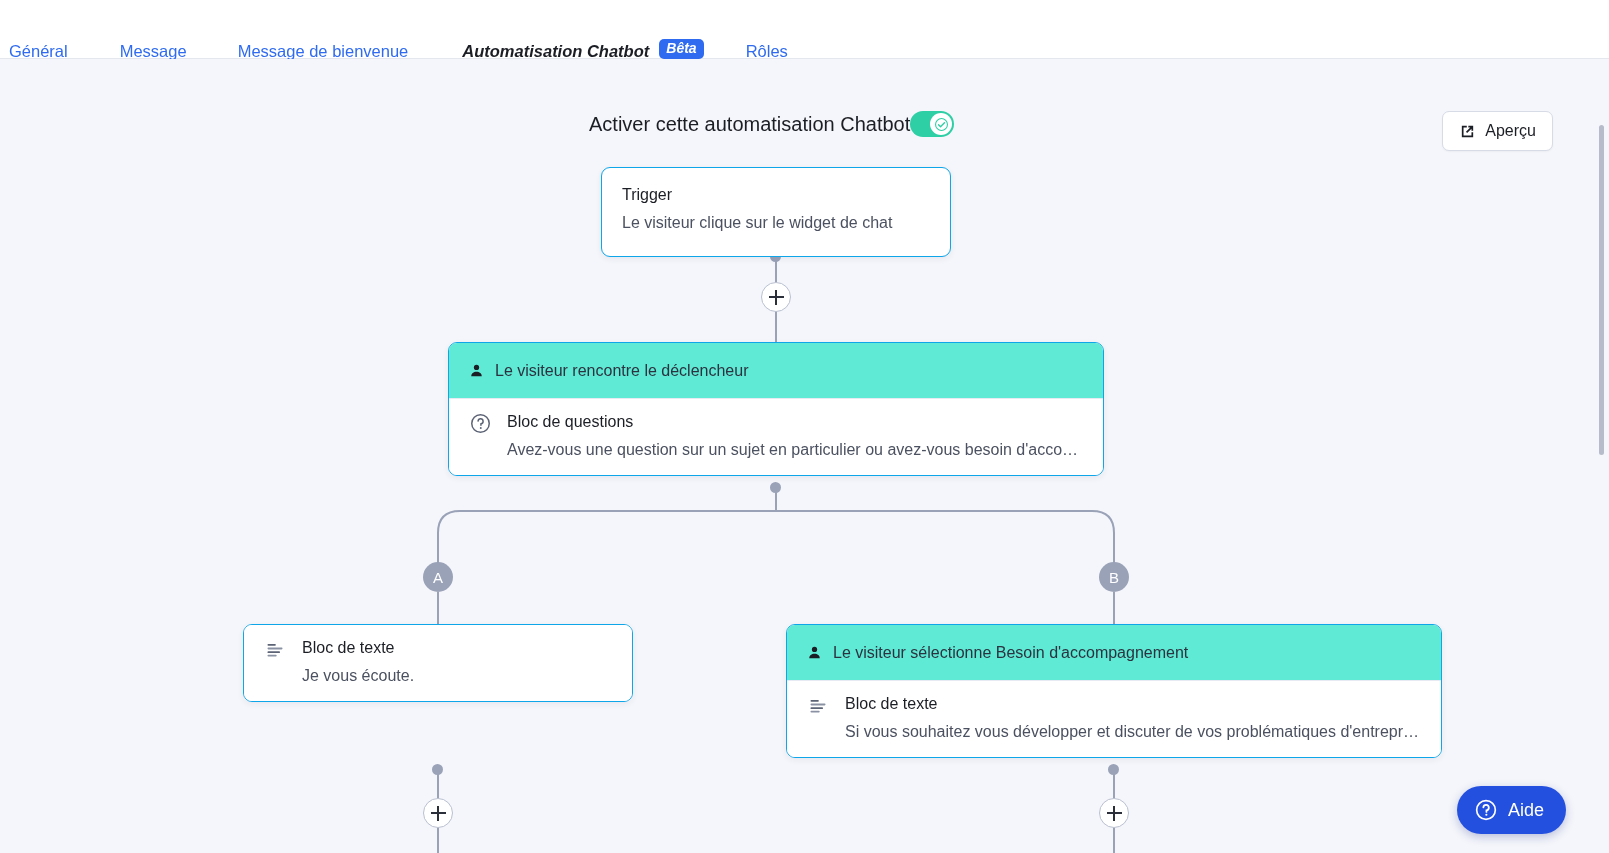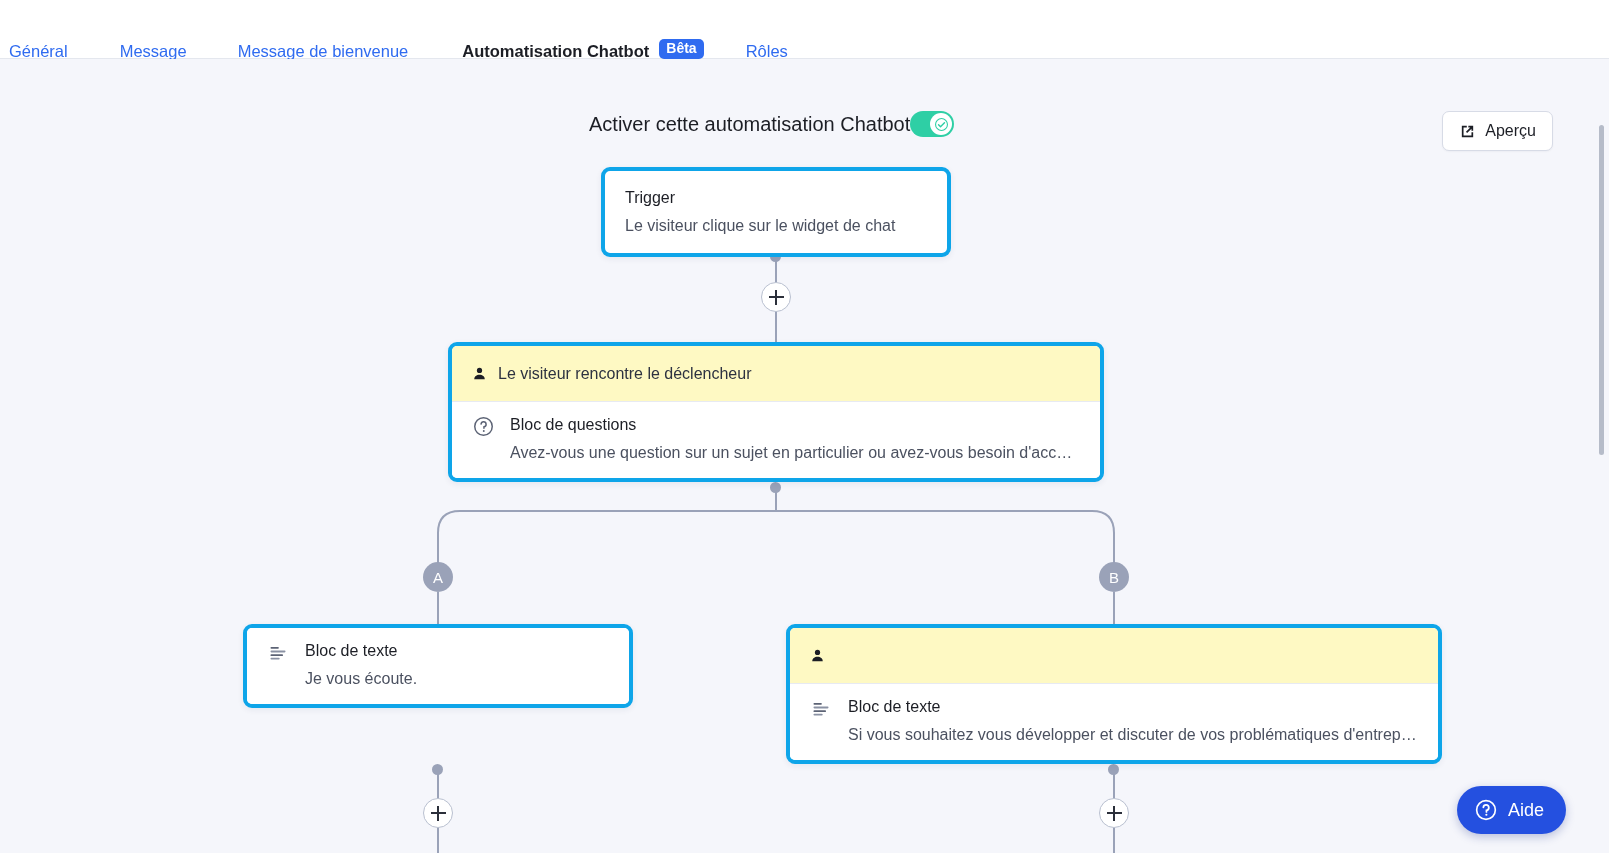--- a/index.html
+++ b/index.html
@@ -27,21 +27,21 @@
     height: 59px;
     display: flex;
     align-items: flex-end;
     gap: 10px;
     font-size: 16.5px;
     color: #2f6bf0;
     cursor: pointer;
     white-space: nowrap;
     padding-top: 10px;
   }
-  .tab.active { color: #1c1e25; font-weight: 700; }
+  .tab.active { color: #1c1e25; font-weight: 700; font-style: italic; }
   .tab-label { line-height: 1; }
   .beta-badge {
     background: #2f6bf0;
     color: #ffffff;
     font-size: 14px;
     font-weight: 700;
     border-radius: 5px;
     padding: 2px 7px 3px 7px;
     line-height: 1.1;
   }
@@ -106,21 +106,21 @@
     font-size: 16px;
     color: #1c1e25;
     cursor: pointer;
     box-shadow: 0 1px 2px rgba(20,30,60,0.04);
   }
 
   
   .node {
     position: absolute;
     background: #ffffff;
-    border: 4px solid #0ea5e9;
+    border: 1px solid #0ea5e9;
     border-radius: 9px;
     box-shadow: 0 2px 6px rgba(30,40,80,0.07);
     overflow: hidden;
   }
   .node-title {
     font-size: 16px;
     color: #1c1e25;
   }
   .node-sub {
     font-size: 16px;
@@ -131,21 +131,21 @@
   }
 
   .trigger-node {
     left: 601px; top: 108px;
     width: 350px; height: 90px;
     padding: 18px 20px;
   }
   .trigger-node .node-title { margin-bottom: 10px; }
 
   .card-header {
-    background: #fef9c3;
+    background: #5eead4;
     border-bottom: 1px solid #e7eaf2;
     height: 56px;
     display: flex;
     align-items: center;
     gap: 11px;
     padding: 0 20px;
     font-size: 16px;
     color: #2d3240;
     white-space: nowrap;
     overflow: hidden;
@@ -373,20 +373,21 @@
       </span>
     </div>
   </div>
 
   <div class="node branch-b-node">
     <div class="card-header">
       <svg width="15" height="15" viewBox="0 0 24 24">
         <circle cx="12" cy="7" r="4.2" fill="#1c1e25"></circle>
         <path d="M3.6 21 c0-4.7 3.8-7.2 8.4-7.2 s8.4 2.5 8.4 7.2 Z" fill="#1c1e25"></path>
       </svg>
+      <span>Le visiteur sélectionne Besoin d'accompagnement</span>
     </div>
     <div class="card-body">
       <span class="block-icon">
         <svg width="20" height="20" viewBox="0 0 24 24">
           <rect x="3" y="6" width="10" height="2.2" rx="1" fill="#5c6375"></rect>
           <rect x="3" y="10.3" width="18" height="2.2" rx="1" fill="#8a91a3"></rect>
           <rect x="3" y="14.6" width="15" height="2.2" rx="1" fill="#5c6375"></rect>
           <rect x="3" y="18.9" width="11" height="2.2" rx="1" fill="#8a91a3"></rect>
         </svg>
       </span>

